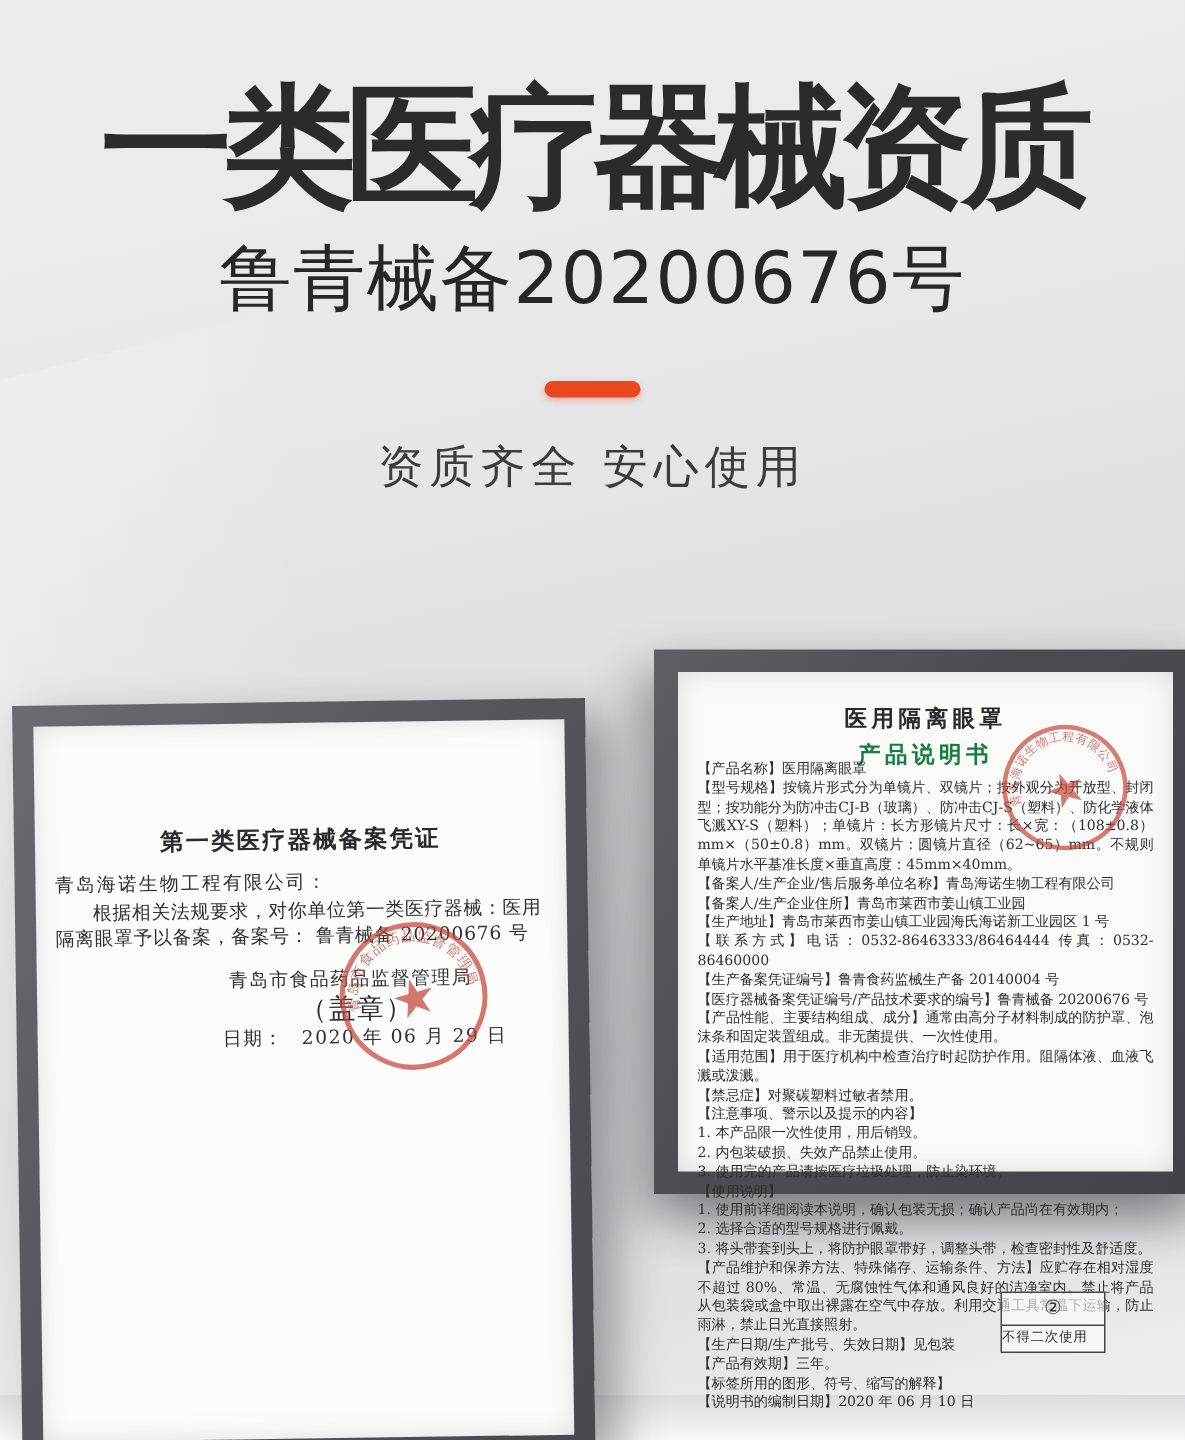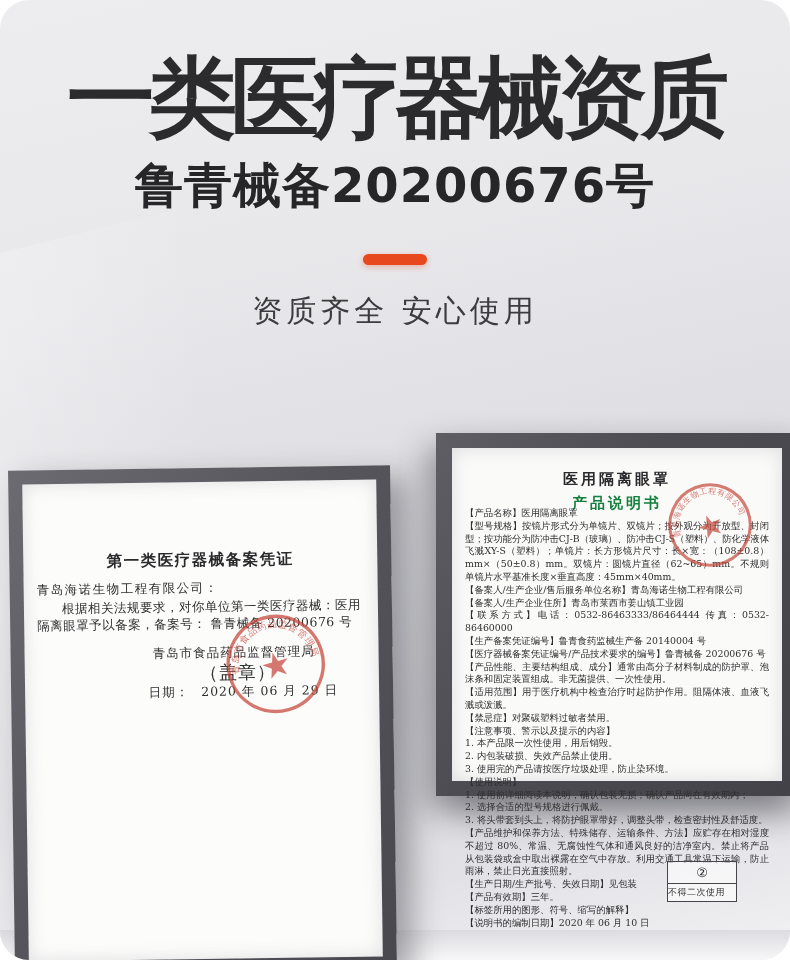--- a/index.html
+++ b/index.html
@@ -4,39 +4,38 @@
 <style>
   * { box-sizing: border-box; margin: 0; padding: 0; }
   html,body { width:790px; height:960px; }
   body {
     font-family: "DejaVu Sans", "Liberation Sans", sans-serif;
     overflow: hidden;
   }
   .stage {
     position: relative; width:790px; height:960px; overflow:hidden;
     background: linear-gradient(168deg, #ededf0 0%, #e8e8eb 28%, #e0e0e4 48%, #d7d7dc 70%, #e2e2e6 86%, #f2f2f4 100%);
-    border-radius: 29px;
   }
   .sheen {
     position:absolute; left:-140px; top:230px; width:560px; height:760px;
     background: linear-gradient(100deg, rgba(255,255,255,.5) 0%, rgba(255,255,255,0) 62%);
     transform: rotate(-14deg); pointer-events:none;
   }
   .floor {
     position:absolute; left:0; right:0; bottom:0; height:30px;
     background: linear-gradient(#dcdce0, #f7f7f8);
   }
   
   header { position:absolute; top:0; left:0; width:100%; text-align:center; z-index:2; }
   .main-title {
     margin-top:46px; font-size:88px; line-height:1.18; font-weight:bold;
     letter-spacing:-6px; color:#2b2b2d;
   }
   .reg-number {
-    margin-top:4px; font-size:48px; font-weight:bold; letter-spacing:1px; color:#262628;text-align:center;
+    margin-top:4px; font-size:48px; font-weight:normal; letter-spacing:1px; color:#262628;text-align:center;
   }
   .divider {
     width:64px; height:11px; border-radius:6px; margin:36px auto 0;
     box-shadow: 0 2px 6px rgba(232,72,30,.35);
   }
   .tagline {
     margin-top:26px; font-size:30px; color:#3c3c3e; letter-spacing:4px; font-weight:500;
   }
   
   .cert { position:absolute; z-index:1; }
@@ -120,20 +119,21 @@
 
   <section class="cert cert-right">
     <div class="paper paper-right">
       <div class="rc-title1">医用隔离眼罩</div>
       <div class="rc-title2">产品说明书</div>
       <div class="rc-body">
         <p>【产品名称】医用隔离眼罩</p>
         <p>【型号规格】按镜片形式分为单镜片、双镜片；按外观分为开放型、封闭型；按功能分为防冲击CJ-B（玻璃）、防冲击CJ-S（塑料）、防化学液体飞溅XY-S（塑料）；单镜片：长方形镜片尺寸：长×宽：（108±0.8）mm×（50±0.8）mm。双镜片：圆镜片直径（62~65）mm。不规则单镜片水平基准长度×垂直高度：45mm×40mm。</p>
         <p>【备案人/生产企业/售后服务单位名称】青岛海诺生物工程有限公司</p>
         <p>【备案人/生产企业住所】青岛市莱西市姜山镇工业园</p>
+        <p>【生产地址】青岛市莱西市姜山镇工业园海氏海诺新工业园区 1 号</p>
         <p>【联系方式】电话：0532-86463333/86464444 传真：0532-86460000</p>
         <p>【生产备案凭证编号】鲁青食药监械生产备 20140004 号</p>
         <p>【医疗器械备案凭证编号/产品技术要求的编号】鲁青械备 20200676 号</p>
         <p>【产品性能、主要结构组成、成分】通常由高分子材料制成的防护罩、泡沫条和固定装置组成。非无菌提供、一次性使用。</p>
         <p>【适用范围】用于医疗机构中检查治疗时起防护作用。阻隔体液、血液飞溅或泼溅。</p>
         <p>【禁忌症】对聚碳塑料过敏者禁用。</p>
         <p>【注意事项、警示以及提示的内容】</p>
         <p>1. 本产品限一次性使用，用后销毁。</p>
         <p>2. 内包装破损、失效产品禁止使用。</p>
         <p>3. 使用完的产品请按医疗垃圾处理，防止染环境。</p>

